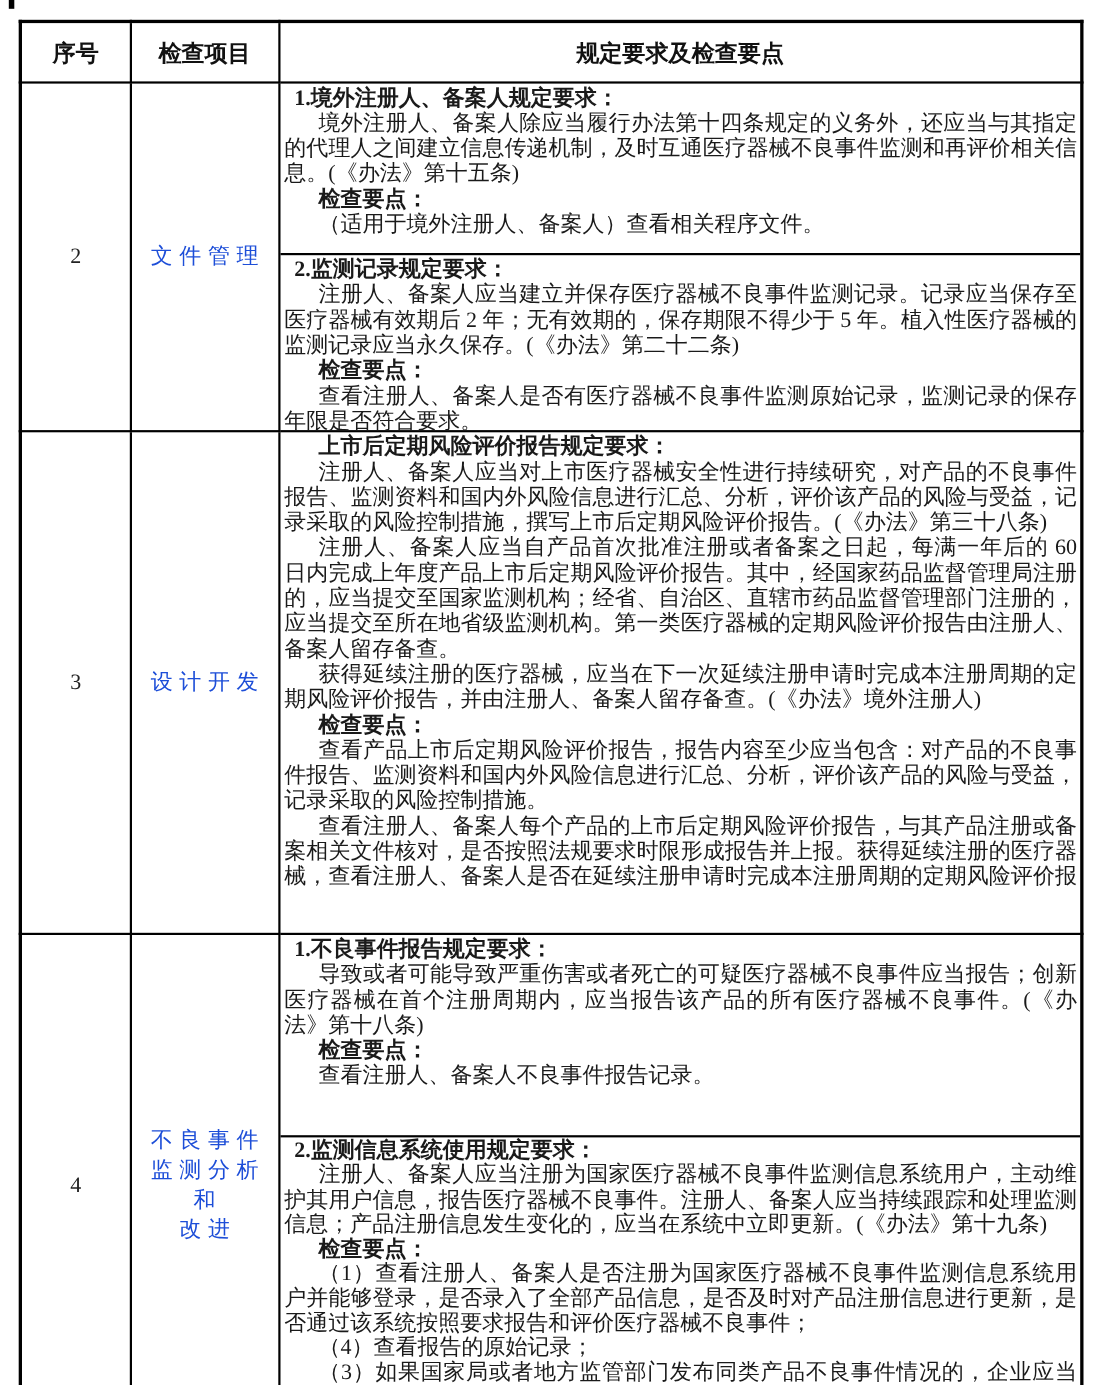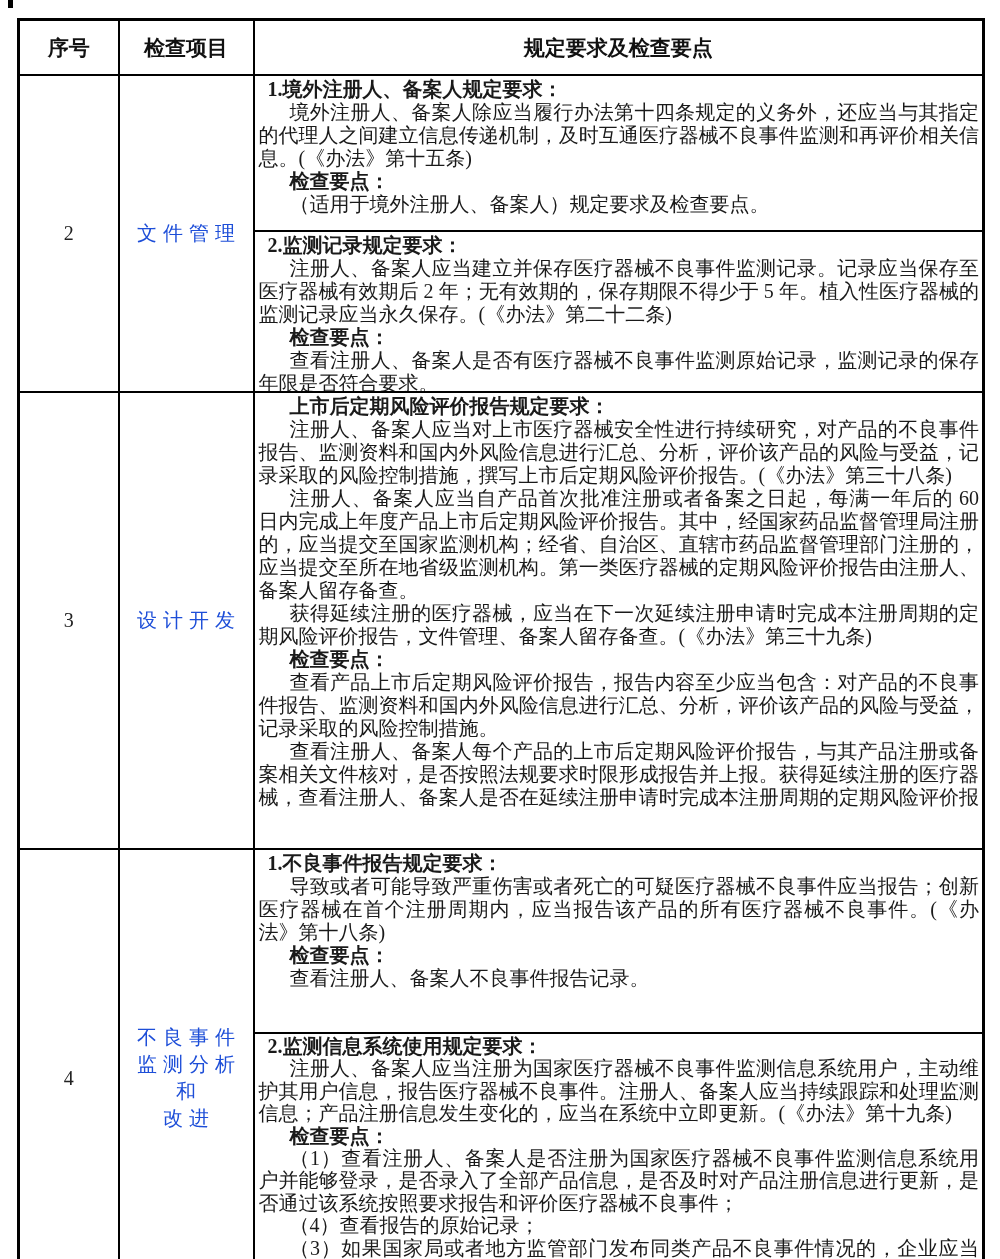--- a/index.html
+++ b/index.html
@@ -59,39 +59,39 @@
   </thead>
   <tbody id="tbody">
       <tr style="height: 303px;">
         <td class="num">2</td>
         <td class="item">文件管理</td>
         <td class="content">
           <div class="block" style="height: 154px;">
             <div class="hn">1.境外注册人、备案人规定要求：</div>
             <div class="p">境外注册人、备案人除应当履行办法第十四条规定的义务外，还应当与其指定的代理人之间建立信息传递机制，及时互通医疗器械不良事件监测和再评价相关信息。(《办法》第十五条)</div>
             <div class="h">检查要点：</div>
-            <div class="p">（适用于境外注册人、备案人）规定要求及检查要点。</div>
+            <div class="p">（适用于境外注册人、备案人）查看相关程序文件。</div>
           </div>
           <div class="block" style="height: 161px;">
             <div class="hn">2.监测记录规定要求：</div>
             <div class="p">注册人、备案人应当建立并保存医疗器械不良事件监测记录。记录应当保存至医疗器械有效期后 2 年；无有效期的，保存期限不得少于 5 年。植入性医疗器械的监测记录应当永久保存。(《办法》第二十二条)</div>
             <div class="h">检查要点：</div>
             <div class="p">查看注册人、备案人是否有医疗器械不良事件监测原始记录，监测记录的保存年限是否符合要求。</div>
           </div>
         </td>
       </tr>
       <tr style="height: 457px;">
         <td class="num">3</td>
         <td class="item">设计开发</td>
         <td class="content">
           <div class="block" style="height: 416px;">
             <div class="h">上市后定期风险评价报告规定要求：</div>
             <div class="p">注册人、备案人应当对上市医疗器械安全性进行持续研究，对产品的不良事件报告、监测资料和国内外风险信息进行汇总、分析，评价该产品的风险与受益，记录采取的风险控制措施，撰写上市后定期风险评价报告。(《办法》第三十八条)</div>
             <div class="p">注册人、备案人应当自产品首次批准注册或者备案之日起，每满一年后的 60 日内完成上年度产品上市后定期风险评价报告。其中，经国家药品监督管理局注册的，应当提交至国家监测机构；经省、自治区、直辖市药品监督管理部门注册的，应当提交至所在地省级监测机构。第一类医疗器械的定期风险评价报告由注册人、备案人留存备查。</div>
-            <div class="p">获得延续注册的医疗器械，应当在下一次延续注册申请时完成本注册周期的定期风险评价报告，文件管理、备案人留存备查。(《办法》第三十九条)</div>
+            <div class="p">获得延续注册的医疗器械，应当在下一次延续注册申请时完成本注册周期的定期风险评价报告，并由注册人、备案人留存备查。(《办法》境外注册人)</div>
             <div class="h">检查要点：</div>
             <div class="p">查看产品上市后定期风险评价报告，报告内容至少应当包含：对产品的不良事件报告、监测资料和国内外风险信息进行汇总、分析，评价该产品的风险与受益，记录采取的风险控制措施。</div>
             <div class="p">查看注册人、备案人每个产品的上市后定期风险评价报告，与其产品注册或备案相关文件核对，是否按照法规要求时限形成报告并上报。获得延续注册的医疗器械，查看注册人、备案人是否在延续注册申请时完成本注册周期的定期风险评价报告并留存。</div>
           </div>
         </td>
       </tr>
       <tr style="height: 417px;">
         <td class="num">4</td>
         <td class="item">不良事件
 监测分析和

